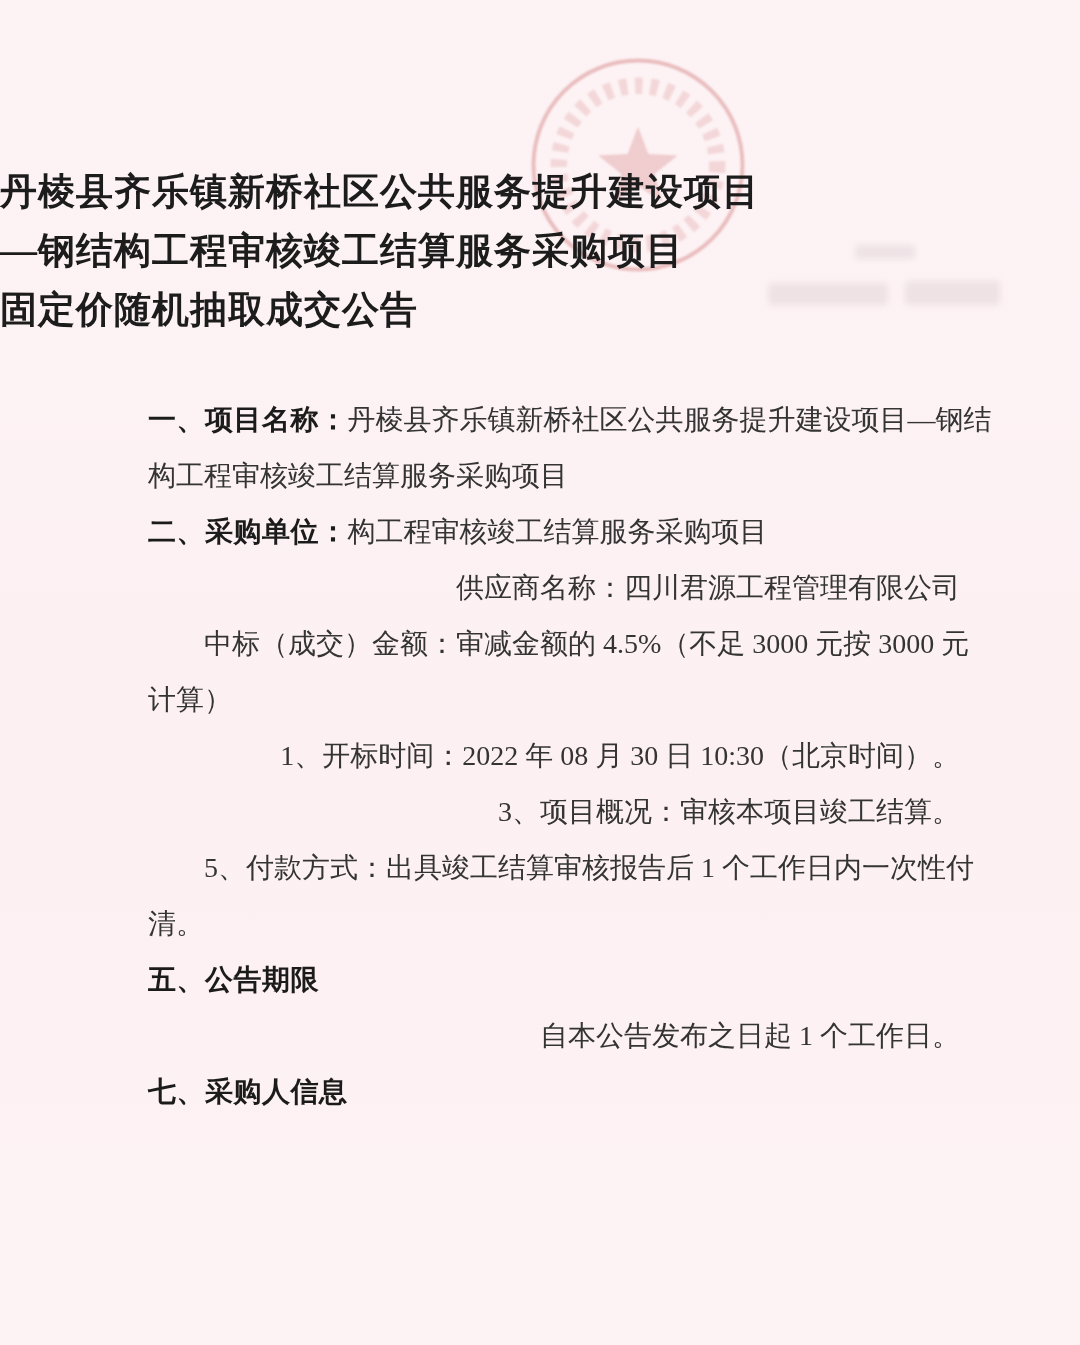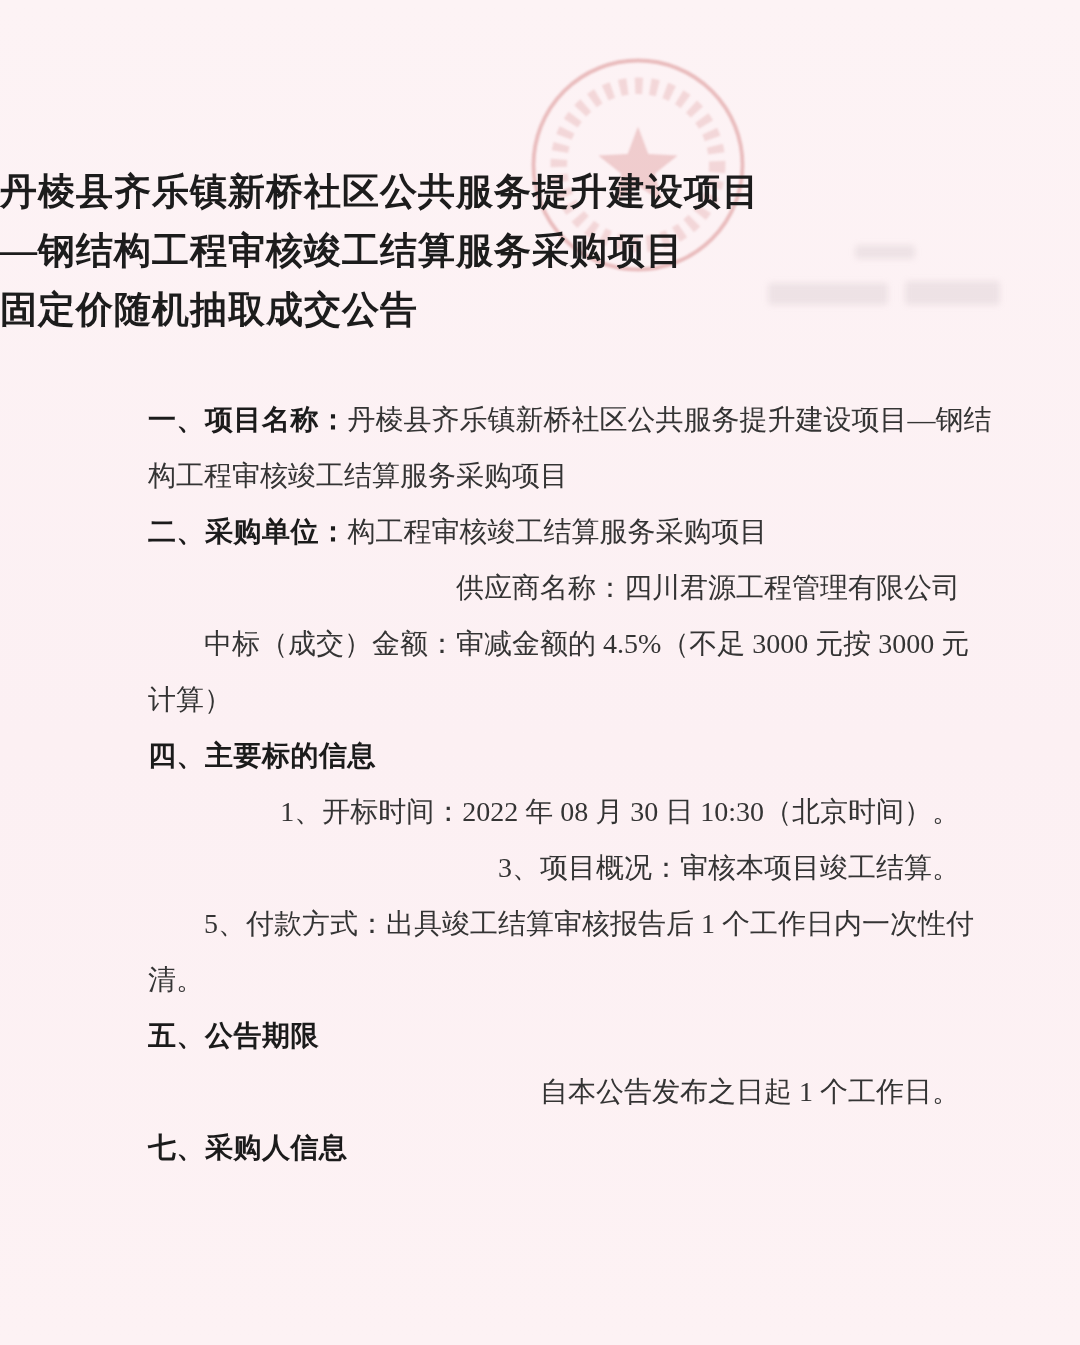--- a/index.html
+++ b/index.html
@@ -92,21 +92,20 @@
       <div class="title-line">固定价随机抽取成交公告</div>
     </div>
 
   <div class="body-block" id="body-block">
       <div class="line"><span class="hd">一、项目名称：</span><span>丹棱县齐乐镇新桥社区公共服务提升建设项目—钢结</span></div>
       <div class="line"><span>构工程审核竣工结算服务采购项目</span></div>
       <div class="line"><span class="hd">二、采购单位：</span><span>构工程审核竣工结算服务采购项目</span></div>
       <div class="line indent"><span>供应商名称：四川君源工程管理有限公司</span></div>
       <div class="line indent"><span>中标（成交）金额：审减金额的 4.5%（不足 3000 元按 3000 元</span></div>
       <div class="line"><span>计算）</span></div>
-      <div class="line"><span class="hd">四、主要标的信息</span></div>
       <div class="line indent"><span>1、开标时间：2022 年 08 月 30 日 10:30（北京时间）。</span></div>
       <div class="line indent"><span>3、项目概况：审核本项目竣工结算。</span></div>
       <div class="line indent"><span>5、付款方式：出具竣工结算审核报告后 1 个工作日内一次性付</span></div>
       <div class="line"><span>清。</span></div>
       <div class="line"><span class="hd">五、公告期限</span></div>
       <div class="line indent"><span>自本公告发布之日起 1 个工作日。</span></div>
       <div class="line"><span class="hd">七、采购人信息</span></div>
     </div>
 
 </div>

